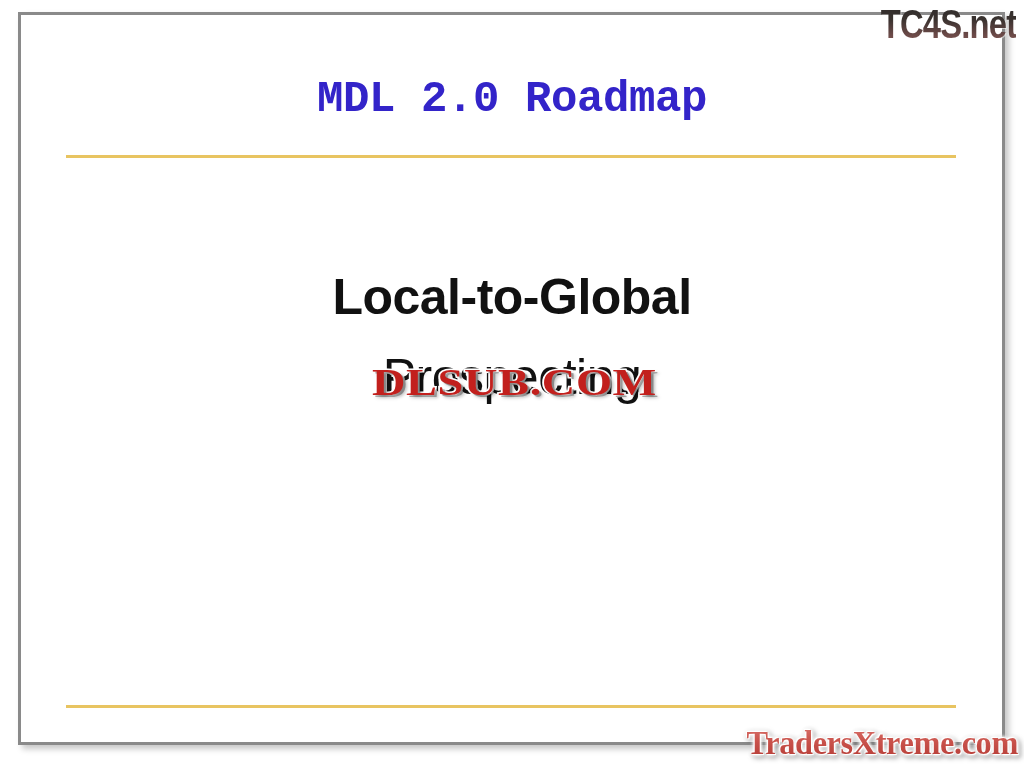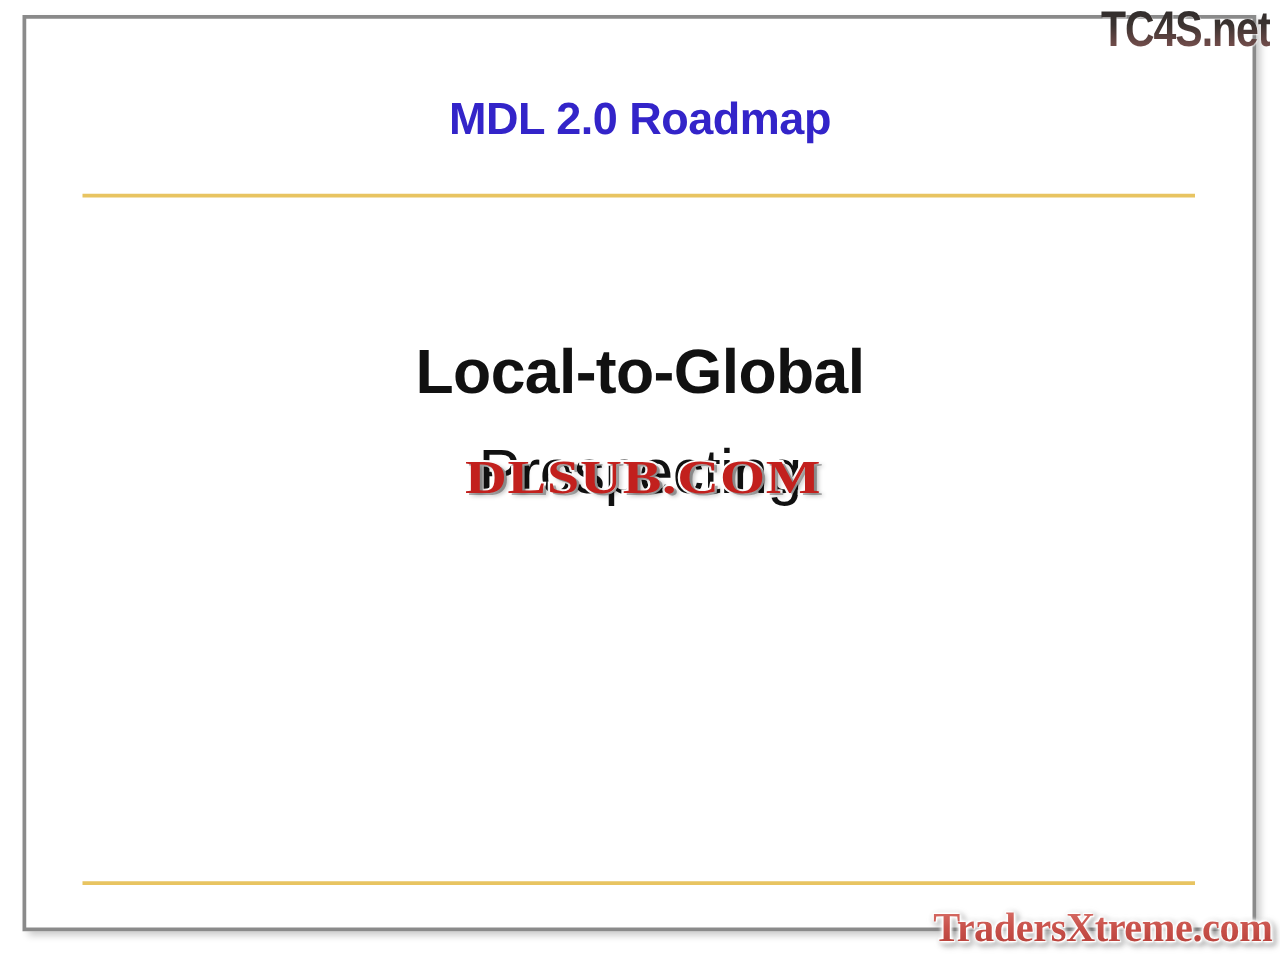--- a/index.html
+++ b/index.html
@@ -32,25 +32,26 @@
     box-shadow: 4px 4px 6px rgba(0,0,0,0.22);
   }
 
   
   .slide-title {
     position: absolute;
     left: 0;
     top: 74px;
     width: 1024px;
     text-align: center;
-    font-size: 36px;
+    font-size: 44px;
     font-weight: bold;
     letter-spacing: -0.4px;
     color: #3324c9;
     white-space: nowrap;
+    font-family: Liberation Mono, monospace;
   }
 
   
   .divider {
     position: absolute;
     height: 3px;
     background: #e8c461;
     left: 66px;
     width: 890px;
   }

